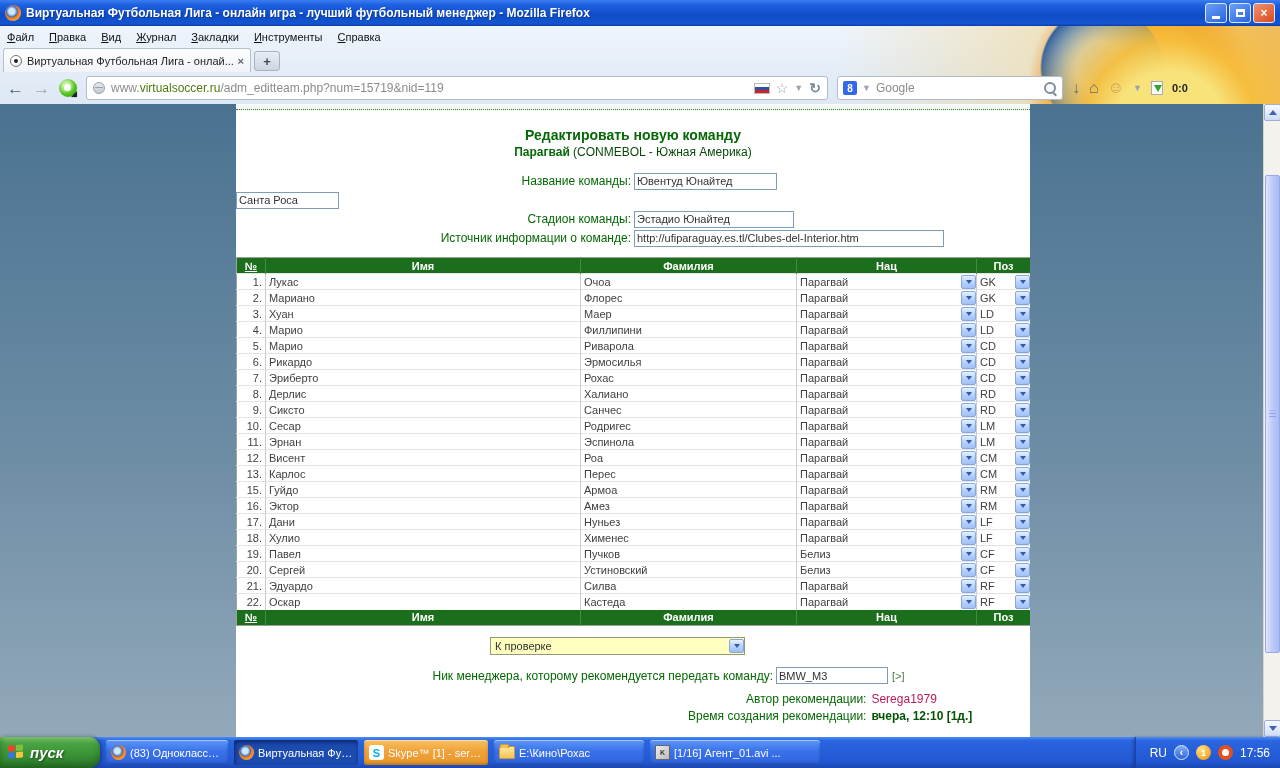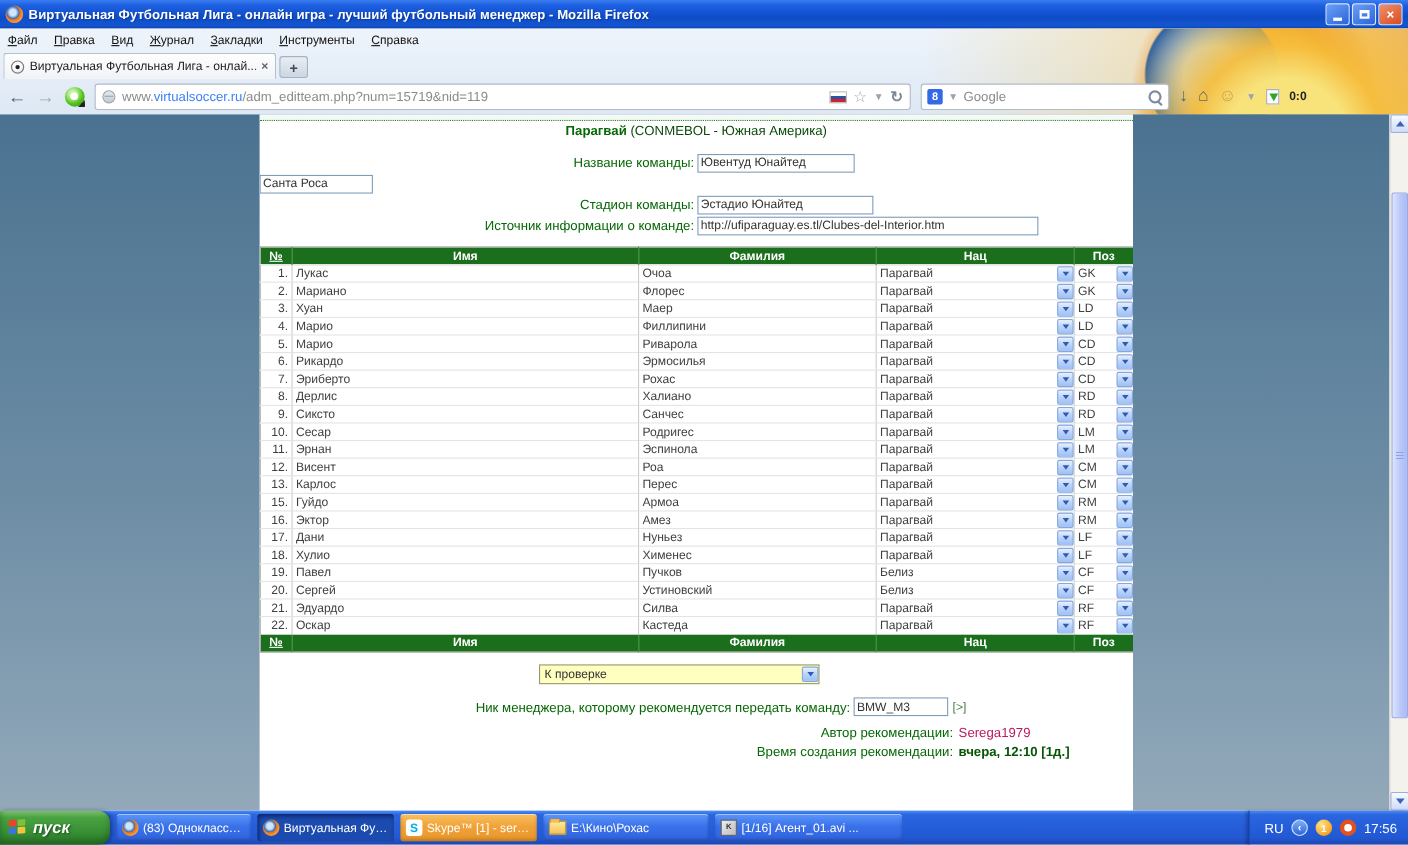--- a/index.html
+++ b/index.html
@@ -43,21 +43,21 @@
   .back{color:#4e6175}
   .fwd{color:#9fa9b3}
   .qicon{width:18px;height:18px;border-radius:50%;position:relative;
     background:radial-gradient(circle at 40% 35%,#c9f3a8 0 18%,#56c420 55%,#2d8a0e 100%)}
   .qicon::before{content:"";position:absolute;left:5px;top:5px;width:7px;height:7px;border-radius:50%;background:#fff}
   .qicon::after{content:"";position:absolute;right:-1px;bottom:-1px;width:0;height:0;border-left:4px solid transparent;border-top:4px solid transparent;border-right:4px solid #222;border-bottom:4px solid #222;border-radius:1px;transform:scale(.8)}
   .urlbar{width:742px;height:24px;background:#fff;border:1px solid #b2bcc6;border-radius:3px;display:flex;align-items:center;gap:6px;padding:0 6px;font-size:12px}
   .globe-icon{width:12px;height:12px;border-radius:50%;border:1px solid #97a2ae;background:linear-gradient(180deg,#e6eaee,#c2cad2);position:relative;flex:none}
   .globe-icon::after{content:"";position:absolute;left:1px;right:1px;top:4px;border-top:1px solid #97a2ae}
   .url-text{flex:1;white-space:nowrap;overflow:hidden;color:#8b8b8b}
-  .url-text .dom{color:#3b82f6}
+  .url-text .dom{color:#4d7c0f}
   .flag-icon{width:16px;height:11px;flex:none;border:1px solid #bbb;
     background:linear-gradient(180deg,#fff 0 33%,#2d52a0 33% 66%,#cf2030 66% 100%)}
   .star-icon{color:#98a4b2;font-size:14px;line-height:1}
   .caret-icon{color:#98a4b2;font-size:9px}
   .reload-icon{color:#7c8a98;font-size:14px;font-weight:bold;line-height:1}
   .searchbox{width:226px;height:24px;background:#fff;border:1px solid #b2bcc6;border-radius:3px;display:flex;align-items:center;gap:5px;padding:0 5px;font-size:12px}
   .g8-icon{width:14px;height:14px;flex:none;border-radius:2px;background:#3369e8;color:#fff;font-size:10px;font-weight:bold;display:flex;align-items:center;justify-content:center}
   .search-placeholder{flex:1;color:#8b8b8b}
   .mag-icon{width:13px;height:13px;position:relative;flex:none}
   .mag-icon::before{content:"";position:absolute;left:0;top:0;width:8px;height:8px;border:2px solid #7e8ca0;border-radius:50%}
@@ -204,20 +204,21 @@
     <span class="tool-icon smiley">☺</span>
     <span class="caret-icon">▼</span>
     <span class="save-icon"></span>
     <span class="ext-counter">0:0</span>
   </div>
 </div>
 
 <div class="content">
   <div class="column">
     <div class="dotted-strip"></div>
+    <div class="page-title">Редактировать новую команду</div>
     <div class="page-sub"><b>Парагвай</b><span> (CONMEBOL - Южная Америка)</span></div>
 
     <div class="tform">
       <div class="frow">
         <span class="flabel">Название команды:</span>
         <input class="xp-input" style="width: 143px;" value="Ювентуд Юнайтед">
       </div>
       <div class="frow">
         <input class="xp-input" style="width: 103px;" value="Санта Роса">
       </div>
@@ -704,21 +705,21 @@
 
     <div class="ysel">
       <span class="val">К проверке</span>
       <span class="arr">
           <i></i>
         </span>
     </div>
 
     <div class="nickrow">
       <span class="nicklabel">Ник менеджера, которому рекомендуется передать команду:</span>
-      <input class="xp-input" style="width: 86px;" value="BMW_M3">
+      <input class="xp-input" style="width: 112px;" value="BMW_M3">
       <span class="nicklink">[&gt;]</span>
     </div>
 
     <div class="metagrid">
       <span class="ml">Автор рекомендации:</span>
       <span class="author-val">Serega1979</span>
       <span class="ml">Время создания рекомендации:</span>
       <span class="time-val">вчера, 12:10 [1д.]</span>
     </div>
 

